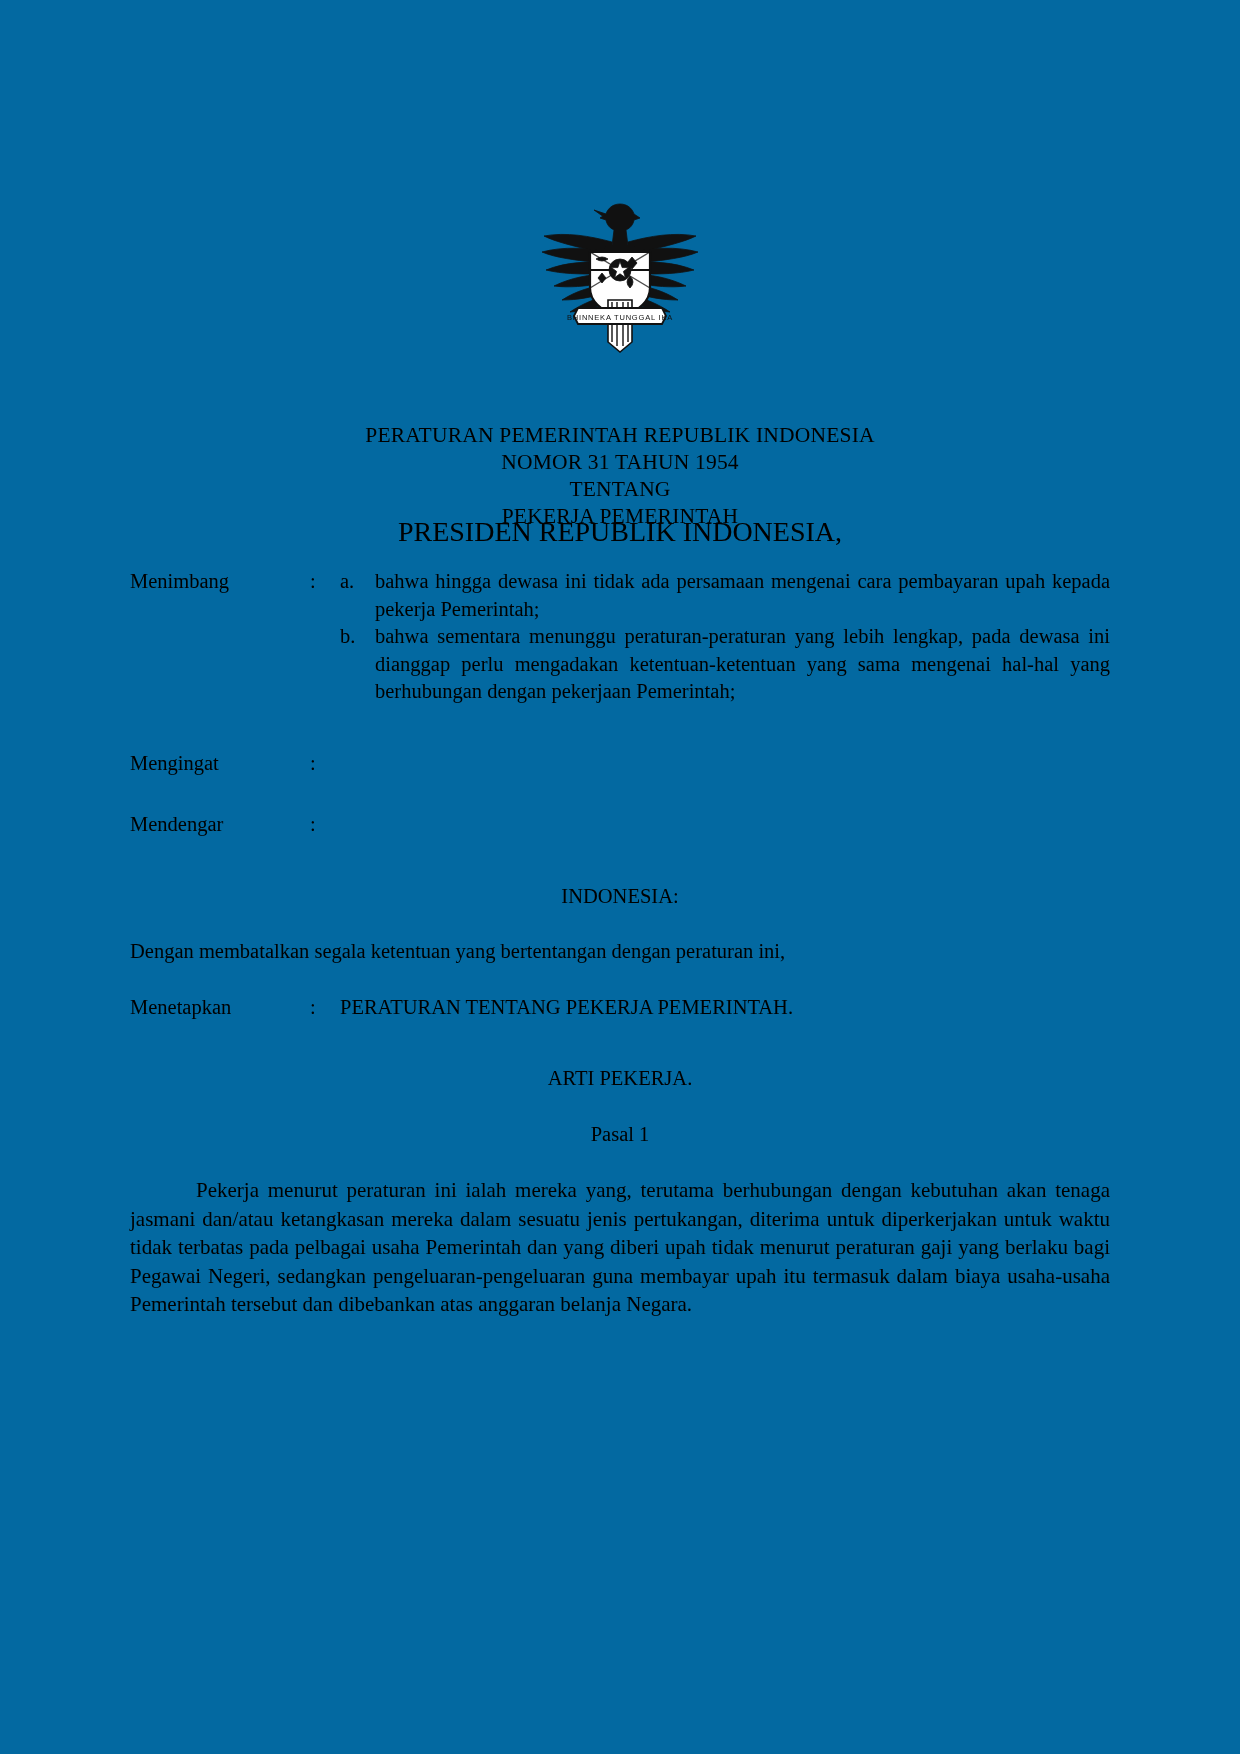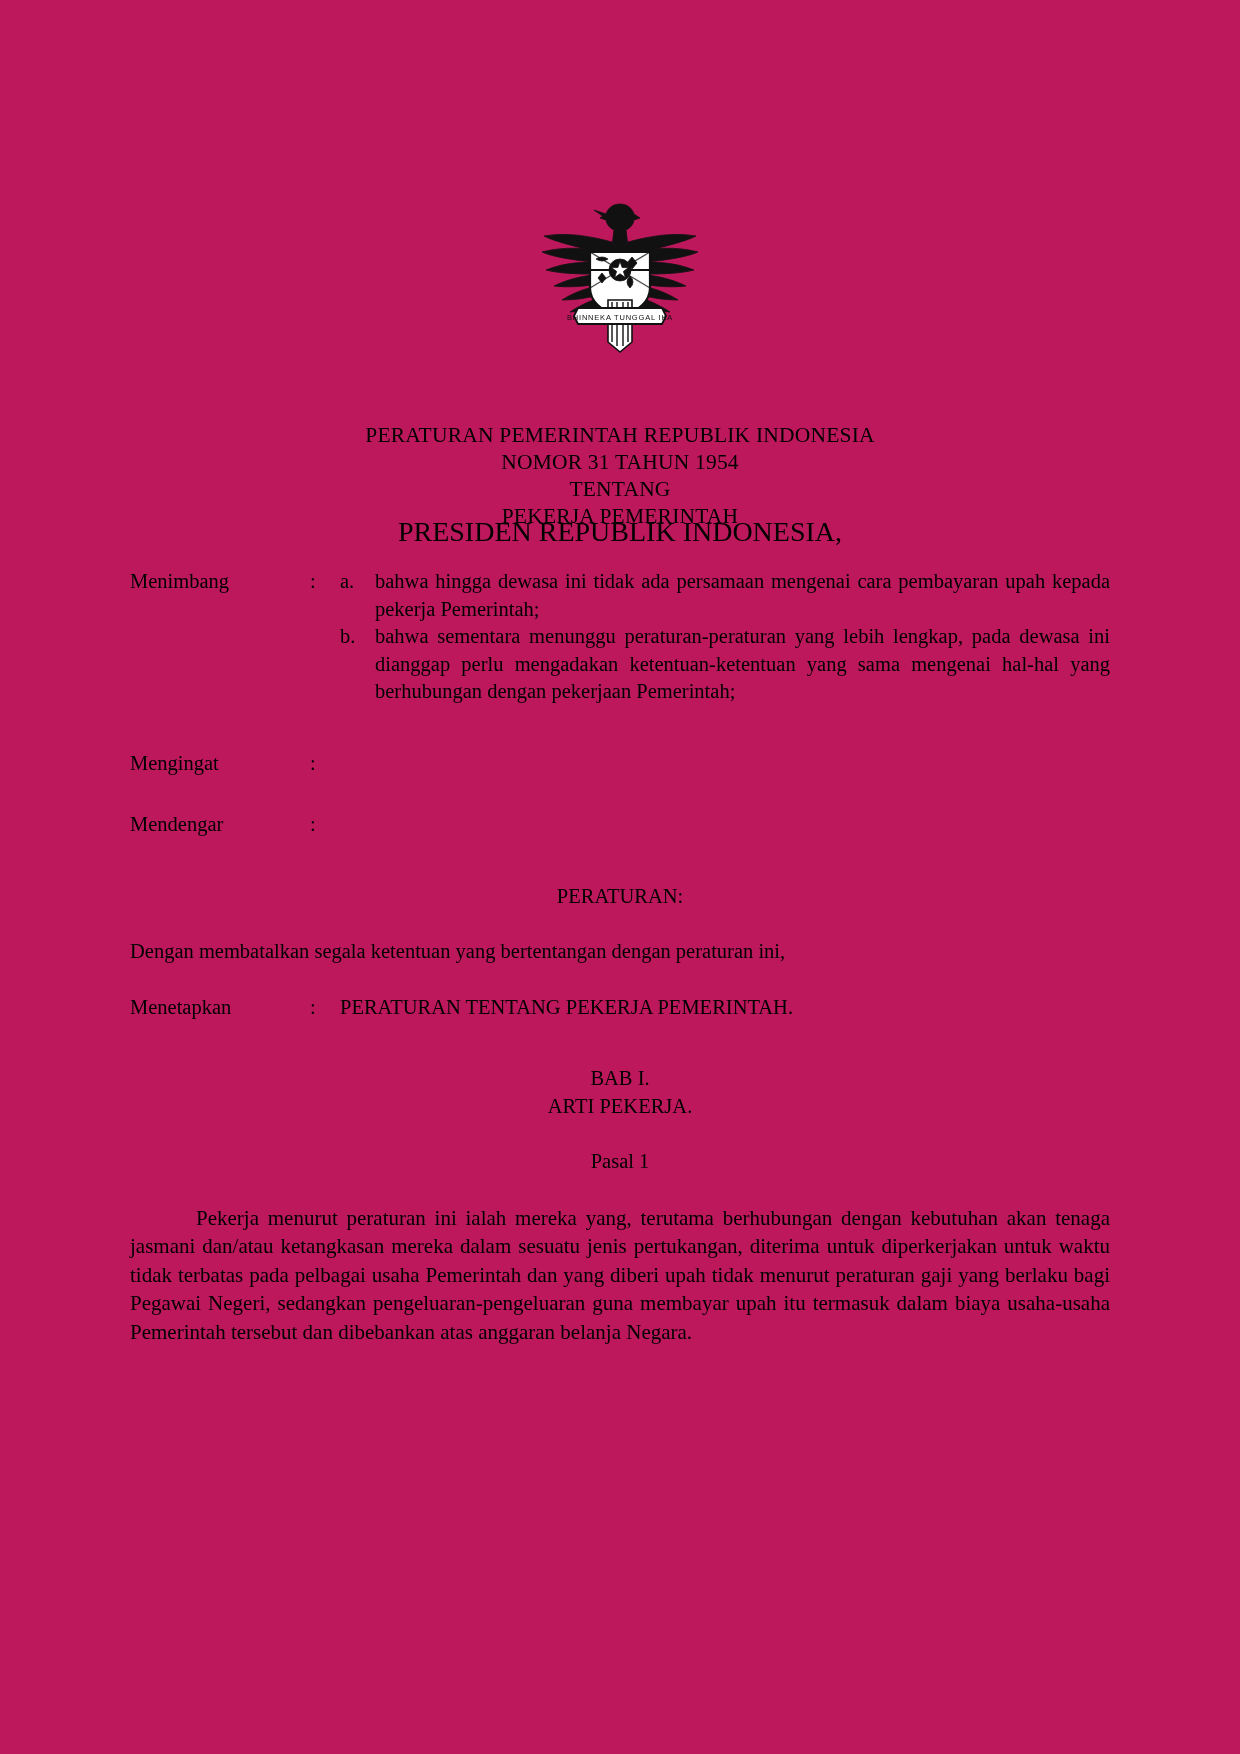--- a/index.html
+++ b/index.html
@@ -13,21 +13,21 @@
     font-family: "Liberation Serif", "DejaVu Serif", serif;
     color: #000000;
     position: relative;
     overflow: hidden;
   }
   .page {
     position: absolute;
     left: 0; top: 0;
     width: 1240px;
     height: 1754px;
-    background: #be185d;
+    background: #0369a1;
   }
   .content {
     position: absolute;
     left: 130px;
     top: 0;
     width: 980px;
   }
 
   
   .emblem-wrap {
@@ -235,38 +235,37 @@
 
       <div class="block-gap-sm"></div>
 
       <div class="row">
         <div class="label">Mendengar</div>
         <div class="colon">:</div>
       </div>
 
       <div class="block-gap-md"></div>
 
-      <div class="center-line">PERATURAN:</div>
+      <div class="center-line">INDONESIA:</div>
 
       <div class="block-gap-lg"></div>
 
       <div class="plain-line">Dengan membatalkan segala ketentuan yang bertentangan dengan peraturan ini,</div>
 
       <div class="block-gap-lg"></div>
 
       <div class="row">
         <div class="label">Menetapkan</div>
         <div class="colon">:</div>
         <div class="value">PERATURAN TENTANG PEKERJA PEMERINTAH.</div>
       </div>
 
       <div class="block-gap-md"></div>
 
       <div class="bab-block">
-        <div>BAB I.</div>
         <div>ARTI PEKERJA.</div>
       </div>
 
       <div class="block-gap-lg"></div>
 
       <div class="center-line">Pasal 1</div>
 
       <div class="block-gap-lg"></div>
 
       <div class="body-para">Pekerja menurut peraturan ini ialah mereka yang, terutama berhubungan dengan kebutuhan akan tenaga jasmani dan/atau ketangkasan mereka dalam sesuatu jenis pertukangan, diterima untuk diperkerjakan untuk waktu tidak terbatas pada pelbagai usaha Pemerintah dan yang diberi upah tidak menurut peraturan gaji yang berlaku bagi Pegawai Negeri, sedangkan pengeluaran-pengeluaran guna membayar upah itu termasuk dalam biaya usaha-usaha Pemerintah tersebut dan dibebankan atas anggaran belanja Negara.</div>

